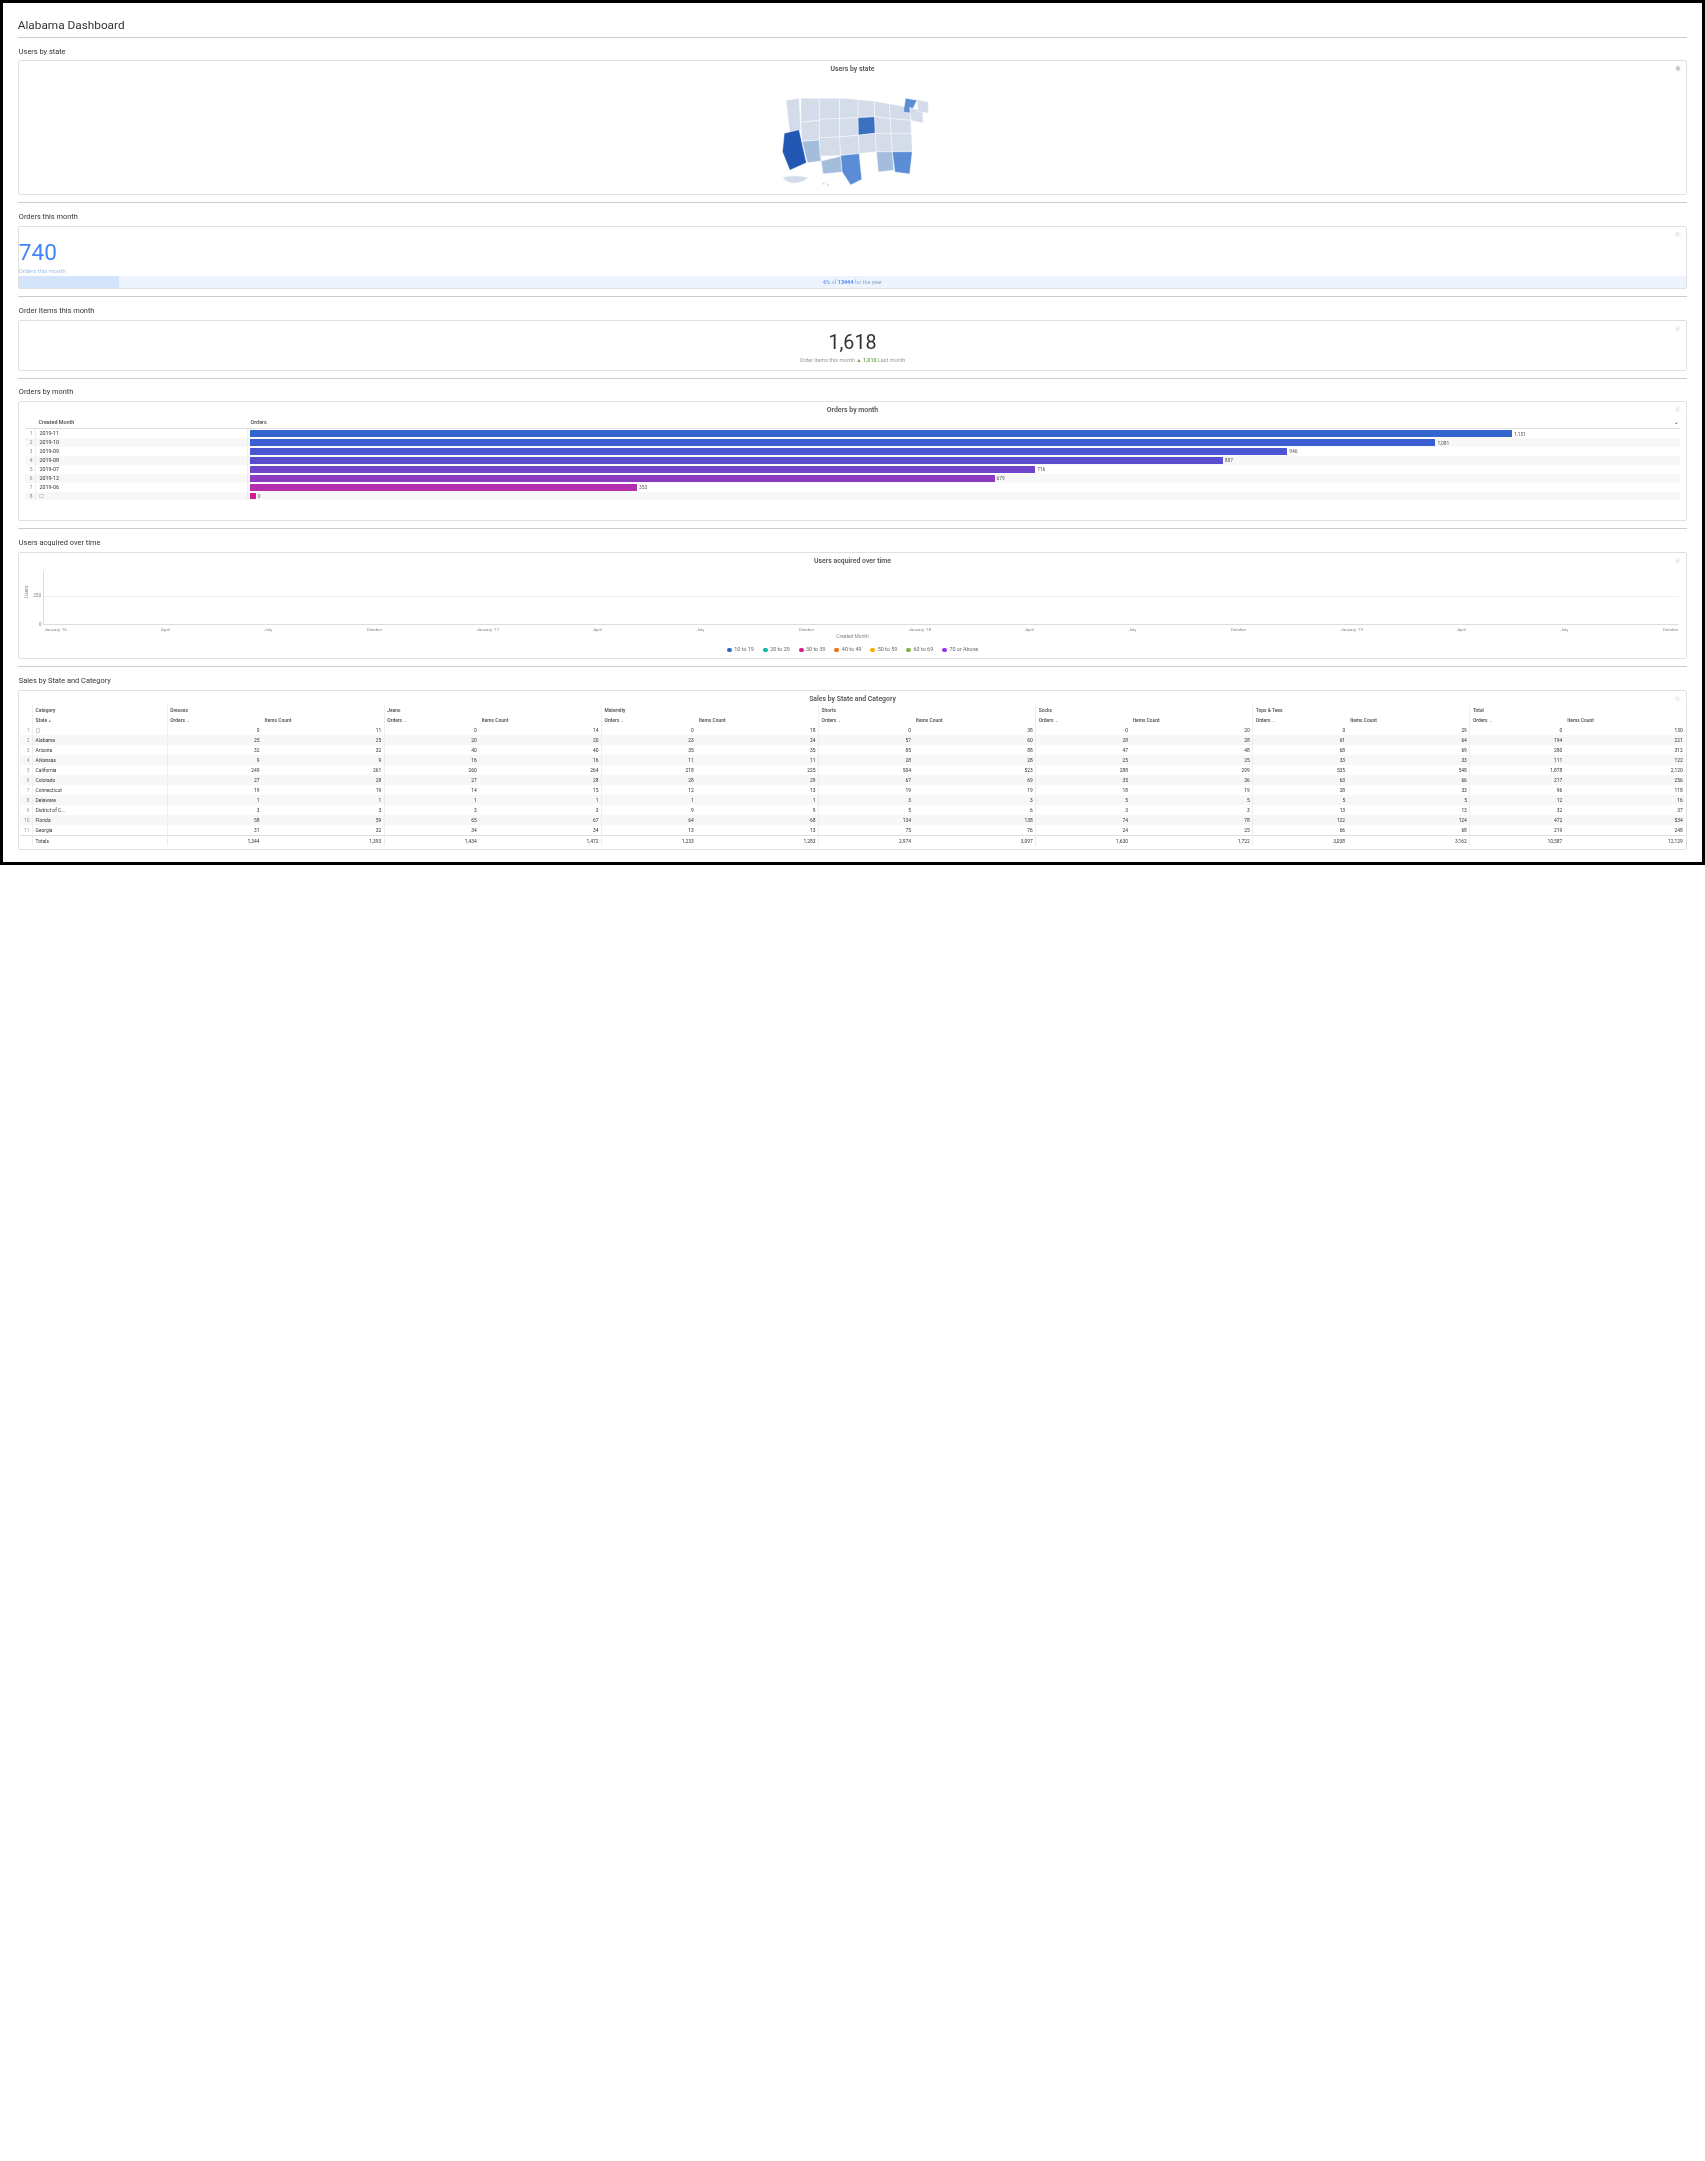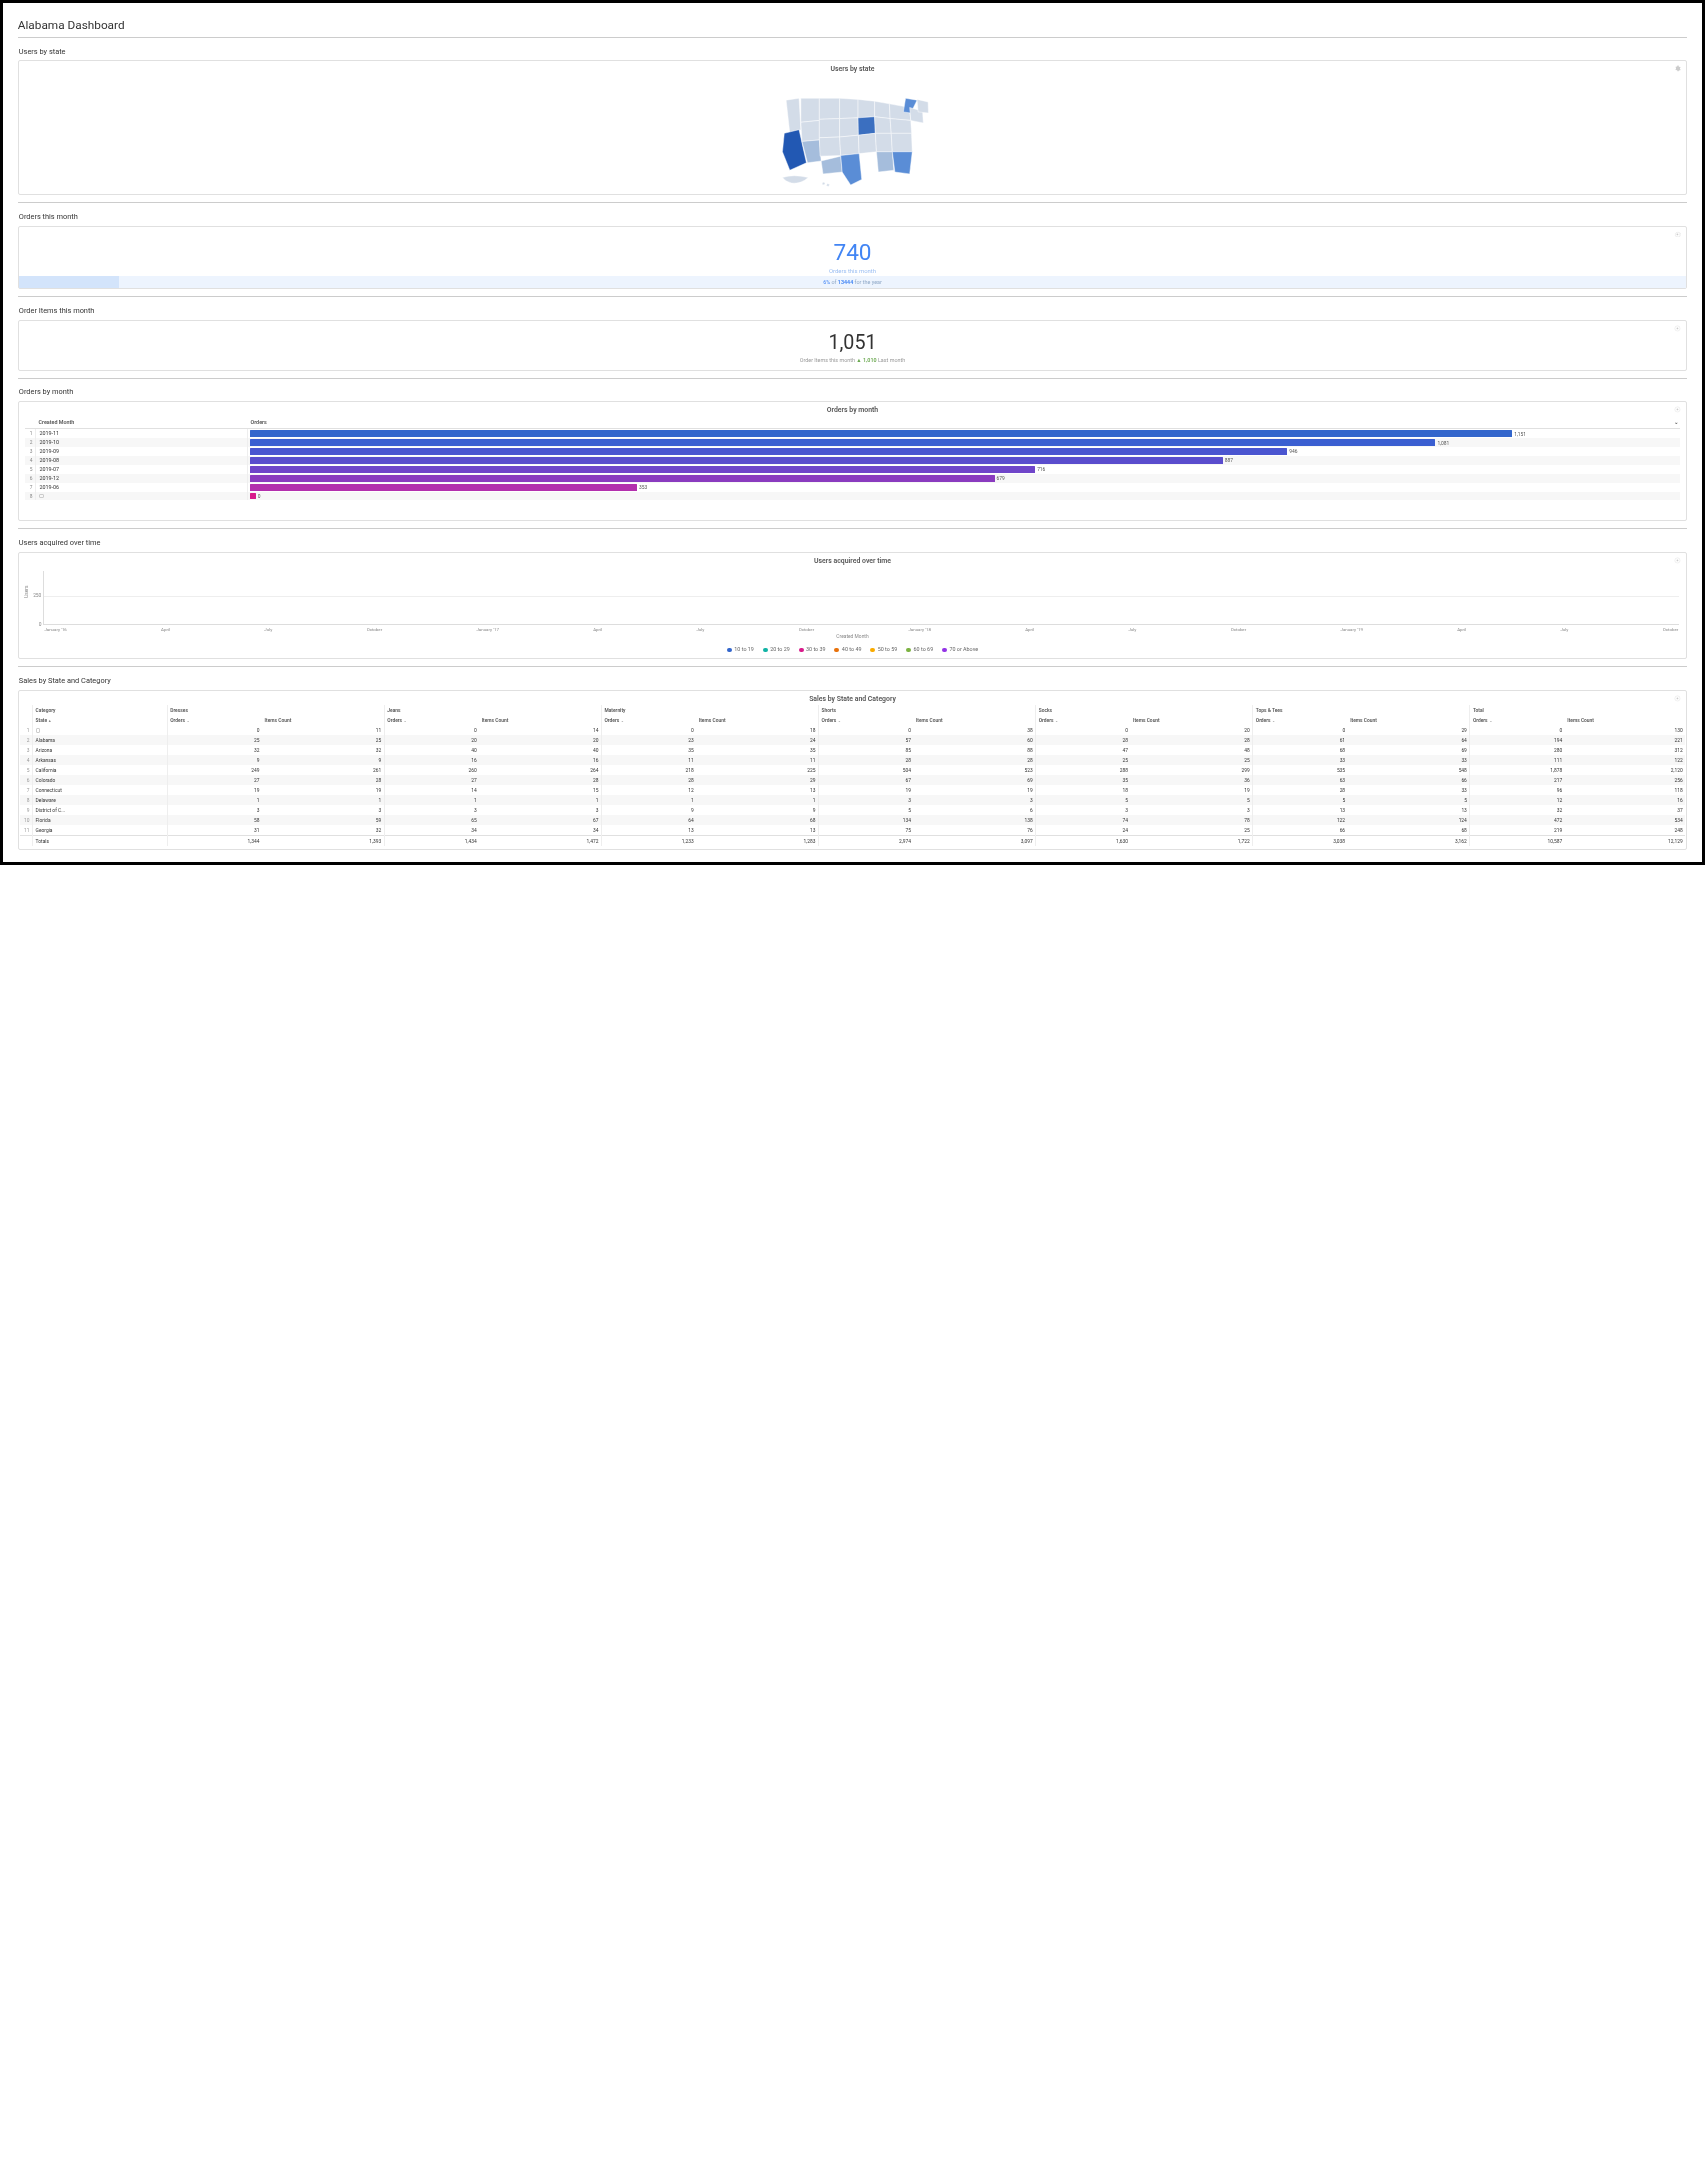--- a/index.html
+++ b/index.html
@@ -28,21 +28,21 @@
   .gear svg { width: 6.9px; height: 6.9px; fill: currentColor; }
   
   .map-wrap { display:flex; justify-content:center; padding: 3px 0 4.9px 0;}
   .map-wrap svg { width: 177px; height: auto; }
   .state { fill:#d3dce8; stroke:#fff; stroke-width:1.2;}
   .state.mid { fill:#a5bddc;}
   .state.high { fill:#5a8dd6;}
   .state.vhigh { fill:#3b6fc0;}
   .state.top { fill:#2258b3;}
   
-  .bignum { text-align:center; padding: 12.8px 0 2px 0;}
+  .bignum { padding: 12.8px 0 2px 0;}
   .bignum .value { font-size: 22.6px; color:#4285f4; font-weight:400;}
   .bignum .label { font-size:5.9px; color:#9bbef2; margin-top:2px;}
   .progress-row { background:#edf4fe; font-size:5.4px; text-align:center; padding:3px 0; color:#4285f4; position:relative;}
   .progress-row .pct { color:#4285f4;}
   .progress-row .total { color:#4285f4; font-weight:600;}
   .progress-row .suffix { color:#8fa8c7;}
   .progress-fill { position:absolute; left:0; top:0; bottom:0; background:#d3e4fb; z-index:-1;}
   .bignum2 { text-align:center; padding: 9.8px 0 6.9px 0;}
   .bignum2 .value { font-size:19.7px; color:#333; font-weight:400;}
   .bignum2 .sub { font-size:5.4px; color:#999; margin-top:3px;}
@@ -161,21 +161,21 @@
 </div>
 <hr class="rule">
 
 <div class="section-label">Order Items this month</div>
 <div class="card">
   <div class="gear"><svg viewBox="0 0 24 24">
         <circle cx="12" cy="12" r="9" fill="none" stroke="currentColor"></circle>
         <circle cx="12" cy="12" r="3"></circle>
       </svg></div>
   <div class="bignum2">
-    <div class="value">1,051</div>
+    <div class="value">1,618</div>
     <div class="sub">
       <span>Order Items this month</span>
       <span class="delta">▲</span>
       <span class="delta">1,010</span>
       <span>Last month</span>
     </div>
   </div>
 </div>
 <hr class="rule">
 

